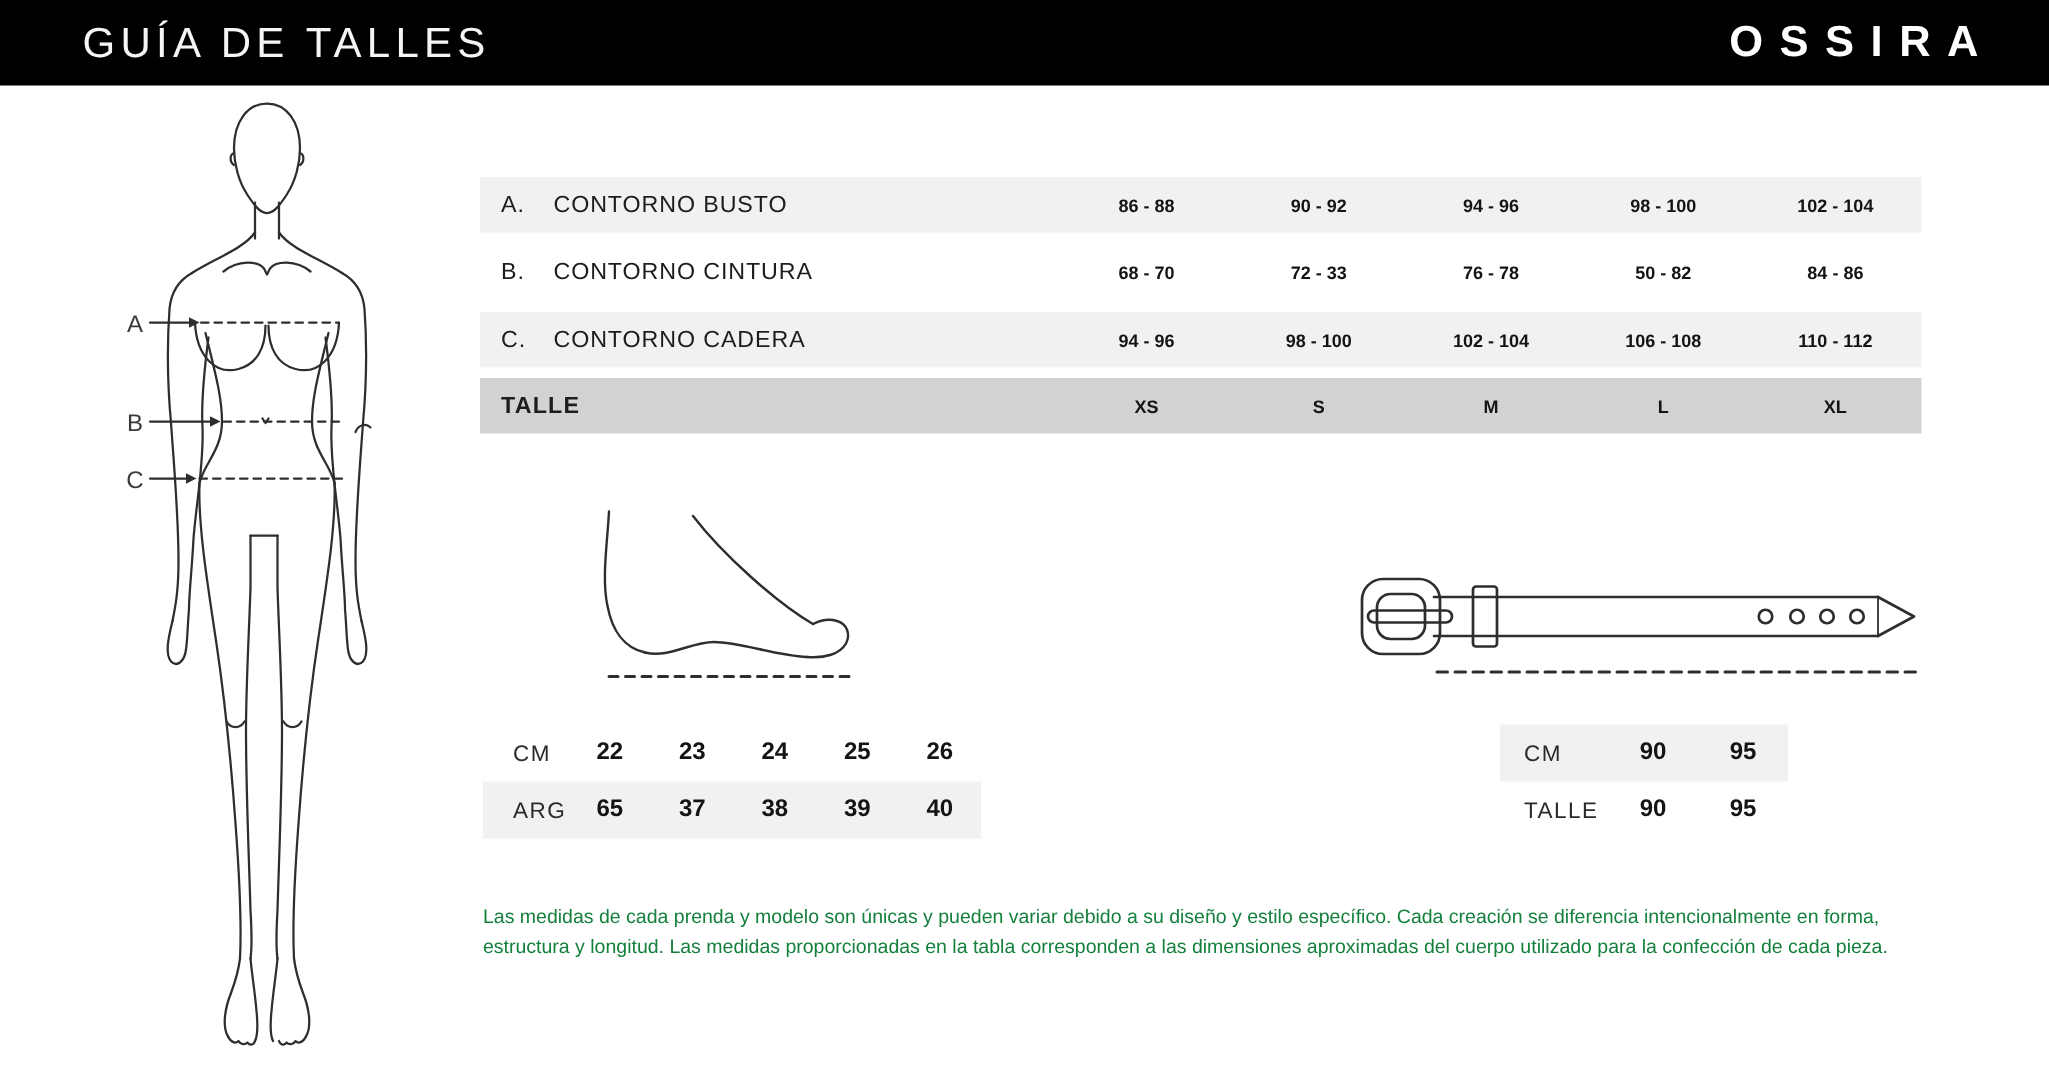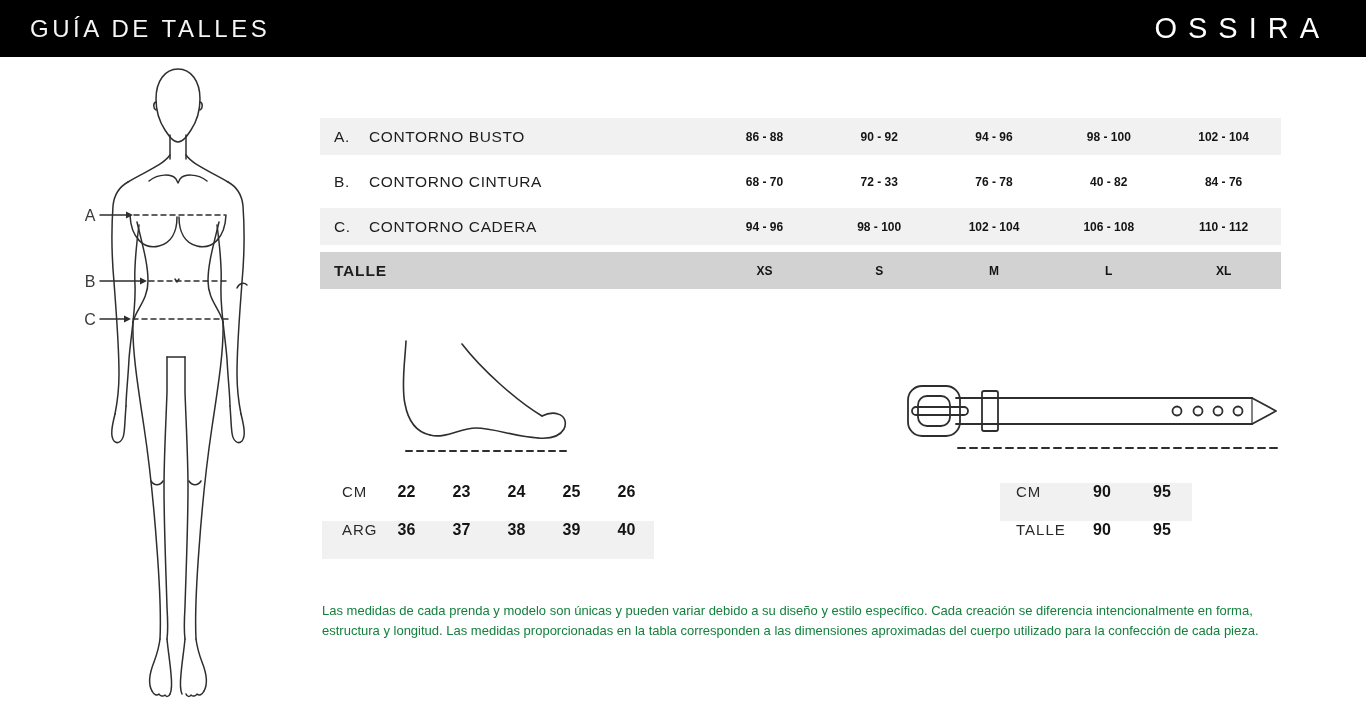--- a/index.html
+++ b/index.html
@@ -3,22 +3,22 @@
 <meta charset="utf-8">
 <style>
   * { margin:0; padding:0; box-sizing:border-box; }
   html,body { background:#ffffff; }
   body { font-family:"Liberation Sans", sans-serif; color:#1c1c1c; }
   .page { position:relative; width:1366px; height:725px; background:#ffffff; overflow:hidden; }
 
   
   .header { position:absolute; left:0; top:0; width:1366px; height:57px; background:#000000;
             display:flex; align-items:center; justify-content:space-between; }
-  .header-title { color:#f5f5f5; font-size:24px; font-weight:400; letter-spacing:3.5px; padding-left:30px; }
-  .brand { color:#ffffff; font-size:29px; font-weight:400; letter-spacing:11px; padding-right:36px; }
+  .header-title { color:#f5f5f5; font-size:28px; font-weight:400; letter-spacing:3.5px; padding-left:55px; }
+  .brand { color:#ffffff; font-size:29px; font-weight:700; letter-spacing:11px; padding-right:36px; }
 
   
   .figure-wrap { position:absolute; left:60px; top:62px; width:245px; height:650px; }
   .figure-wrap svg { display:block; }
   .croquis-text { font-family:"Liberation Sans", sans-serif; font-size:16px; fill:#3a3a3a; }
 
   
   .size-table { position:absolute; left:320px; top:118px; width:961px; }
   .st-row { display:flex; align-items:center; height:37px; margin-bottom:8px; }
   .st-row.light { background:#f1f1f1; }
@@ -26,21 +26,21 @@
   .st-row.talle { background:#d2d2d2; margin-bottom:0; margin-top:-1px; }
   .st-label { width:387px; padding-left:14px; display:flex; align-items:center;
               font-size:15.5px; letter-spacing:0.6px; color:#1d1d1d; }
   .st-letter { display:inline-block; width:22px; margin-right:13px; }
   .st-name { text-transform:uppercase;text-align:center; }
   .st-val { flex:1; text-align:center; font-size:12px; font-weight:700; color:#141414; }
   .st-row.talle .st-label { font-weight:700; letter-spacing:0.8px; }
 
   
   .mini-table { position:absolute; }
-  .mt-row { display:flex; height:38px; }
+  .mt-row { display:flex; align-items:center; height:38px; }
   .mt-row.light { background:#f1f1f1; }
   .mt-label { padding-left:20px; font-size:15px; letter-spacing:1px; color:#2a2a2a; }
   .mt-val { text-align:center; font-size:16px; font-weight:700; color:#141414; }
   .shoe-table { left:322px; top:483px; width:332px; }
   .shoe-table .mt-label { width:57px; padding-left:20px; }
   .shoe-table .mt-val { flex:1; }
   .belt-table { left:1000px; top:483px; width:192px; }
   .belt-table .mt-label { width:72px; padding-left:16px; }
   .belt-table .mt-val { width:60px; }
 
@@ -146,22 +146,22 @@
       <div class="st-val">102 - 104</div>
     </div>
     <div class="st-row white">
       <div class="st-label">
         <span class="st-letter">B.</span>
         <span class="st-name">CONTORNO CINTURA</span>
       </div>
       <div class="st-val">68 - 70</div>
       <div class="st-val">72 - 33</div>
       <div class="st-val">76 - 78</div>
-      <div class="st-val">40 - 82</div>
-      <div class="st-val">84 - 76</div>
+      <div class="st-val">50 - 82</div>
+      <div class="st-val">84 - 86</div>
     </div>
     <div class="st-row light">
       <div class="st-label">
         <span class="st-letter">C.</span>
         <span class="st-name">CONTORNO CADERA</span>
       </div>
       <div class="st-val">94 - 96</div>
       <div class="st-val">98 - 100</div>
       <div class="st-val">102 - 104</div>
       <div class="st-val">106 - 108</div>
@@ -213,21 +213,21 @@
     <div class="mt-row white">
       <div class="mt-label">CM</div>
       <div class="mt-val">22</div>
       <div class="mt-val">23</div>
       <div class="mt-val">24</div>
       <div class="mt-val">25</div>
       <div class="mt-val">26</div>
     </div>
     <div class="mt-row light">
       <div class="mt-label">ARG</div>
-      <div class="mt-val">36</div>
+      <div class="mt-val">65</div>
       <div class="mt-val">37</div>
       <div class="mt-val">38</div>
       <div class="mt-val">39</div>
       <div class="mt-val">40</div>
     </div>
   </div>
 
   <div class="mini-table belt-table">
     <div class="mt-row light">
       <div class="mt-label">CM</div>

